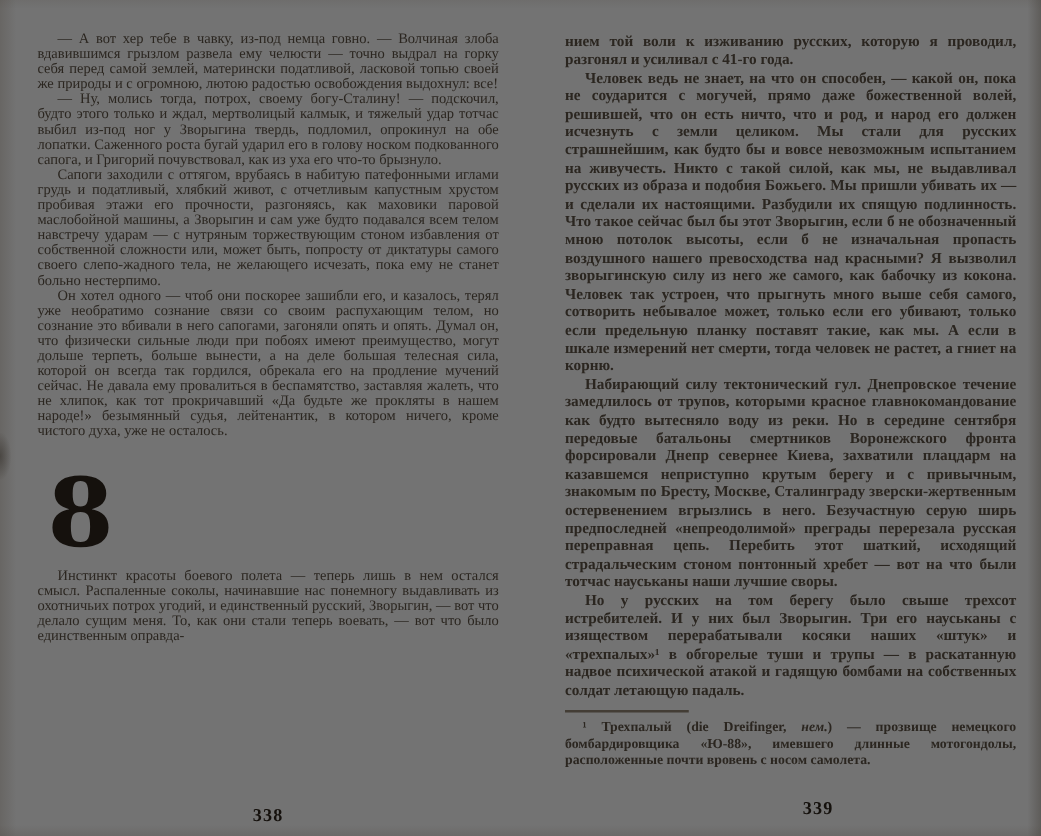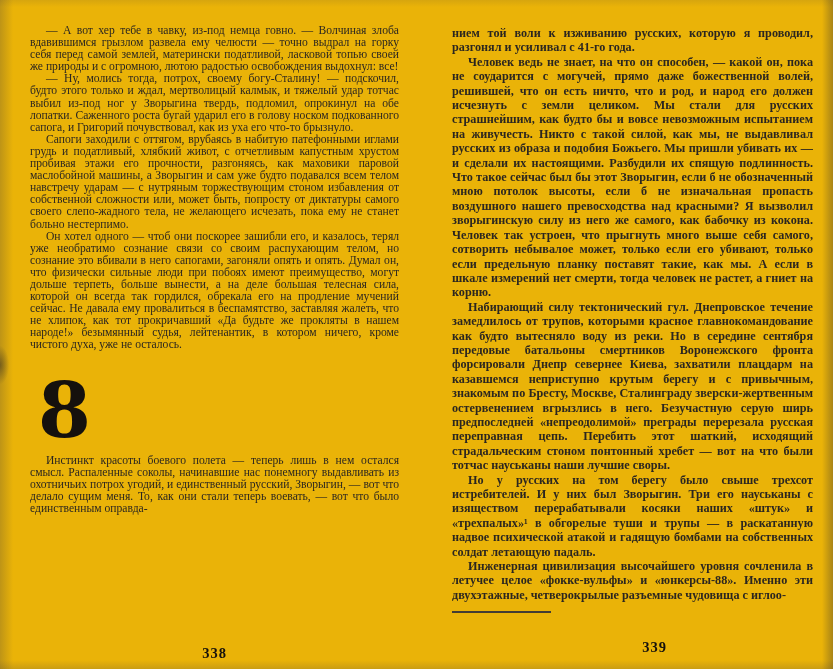--- a/index.html
+++ b/index.html
@@ -8,21 +8,21 @@
     width: 833px;
     height: 669px;
     overflow: hidden;
     background: #f2f1ee;
     font-family: "Liberation Serif", serif;
   }
   .spread {
     position: absolute;
     left: 0; top: 0;
     width: 833px; height: 669px;
-    background: #eab308;
+    background: #737373;
   }
   
   .edge-left {
     position: absolute; left: 0; top: 0; bottom: 0; width: 13px;
     background: linear-gradient(to right, rgba(75,68,60,0.28), rgba(75,68,60,0));
     pointer-events: none;
   }
   .edge-right {
     position: absolute; right: 0; top: 0; bottom: 0; width: 11px;
     background: linear-gradient(to left, rgba(60,54,47,0.38), rgba(60,54,47,0));
@@ -114,22 +114,22 @@
     <div class="chapter-number">8</div>
     <p>Инстинкт красоты боевого полета — теперь лишь в нем остался смысл. Распаленные соколы, начинавшие нас понемногу выдавливать из охотничьих потрох угодий, и единственный русский, Зворыгин, — вот что делало сущим меня. То, как они стали теперь воевать, — вот что было единственным оправда-</p>
   </div>
   <div class="page-number page-number-left">338</div>
 
   <div class="page page-right">
     <p class="no-indent">нием той воли к изживанию русских, которую я проводил, разгонял и усиливал с 41-го года.</p>
     <p>Человек ведь не знает, на что он способен, — какой он, пока не соударится с могучей, прямо даже божественной волей, решившей, что он есть ничто, что и род, и народ его должен исчезнуть с земли целиком. Мы стали для русских страшнейшим, как будто бы и вовсе невозможным испытанием на живучесть. Никто с такой силой, как мы, не выдавливал русских из образа и подобия Божьего. Мы пришли убивать их — и сделали их настоящими. Разбудили их спящую подлинность. Что такое сейчас был бы этот Зворыгин, если б не обозначенный мною потолок высоты, если б не изначальная пропасть воздушного нашего превосходства над красными? Я вызволил зворыгинскую силу из него же самого, как бабочку из кокона. Человек так устроен, что прыгнуть много выше себя самого, сотворить небывалое может, только если его убивают, только если предельную планку поставят такие, как мы. А если в шкале измерений нет смерти, тогда человек не растет, а гниет на корню.</p>
     <p>Набирающий силу тектонический гул. Днепровское течение замедлилось от трупов, которыми красное главнокомандование как будто вытесняло воду из реки. Но в середине сентября передовые батальоны смертников Воронежского фронта форсировали Днепр севернее Киева, захватили плацдарм на казавшемся неприступно крутым берегу и с привычным, знакомым по Бресту, Москве, Сталинграду зверски-жертвенным остервенением вгрызлись в него. Безучастную серую ширь предпоследней «непреодолимой» преграды перерезала русская переправная цепь. Перебить этот шаткий, исходящий страдальческим стоном понтонный хребет — вот на что были тотчас науськаны наши лучшие своры.</p>
     <p>Но у русских на том берегу было свыше трехсот истребителей. И у них был Зворыгин. Три его науськаны с изяществом перерабатывали косяки наших «штук» и «трехпалых»¹ в обгорелые туши и трупы — в раскатанную надвое психической атакой и гадящую бомбами на собственных солдат летающую падаль.</p>
-    <p>Инженерная цивилизация высочайшего уровня сочленила в летучее целое «фокке-вульфы» и «юнкерсы-88». Именно эти двухэтажные, четверокрылые разъемные чудовища с иглоо-</p>
     <div class="footnote-rule"></div>
+    <div class="footnote"><span class="footnote-indent"></span><span class="fn-body">¹ Трехпалый (die Dreifinger, </span><span class="fn-body fn-italic">нем.</span><span class="fn-body">) — прозвище немецкого бомбардировщика «Ю-88», имевшего длинные мотогондолы, расположенные почти вровень с носом самолета.</span></div>
   </div>
   <div class="page-number page-number-right">339</div>
 
   <div class="edge-left"></div>
   <div class="edge-right"></div>
   <div class="edge-top"></div>
   <div class="edge-bottom"></div>
   <div class="edge-smudge"></div>
 </div>
 

